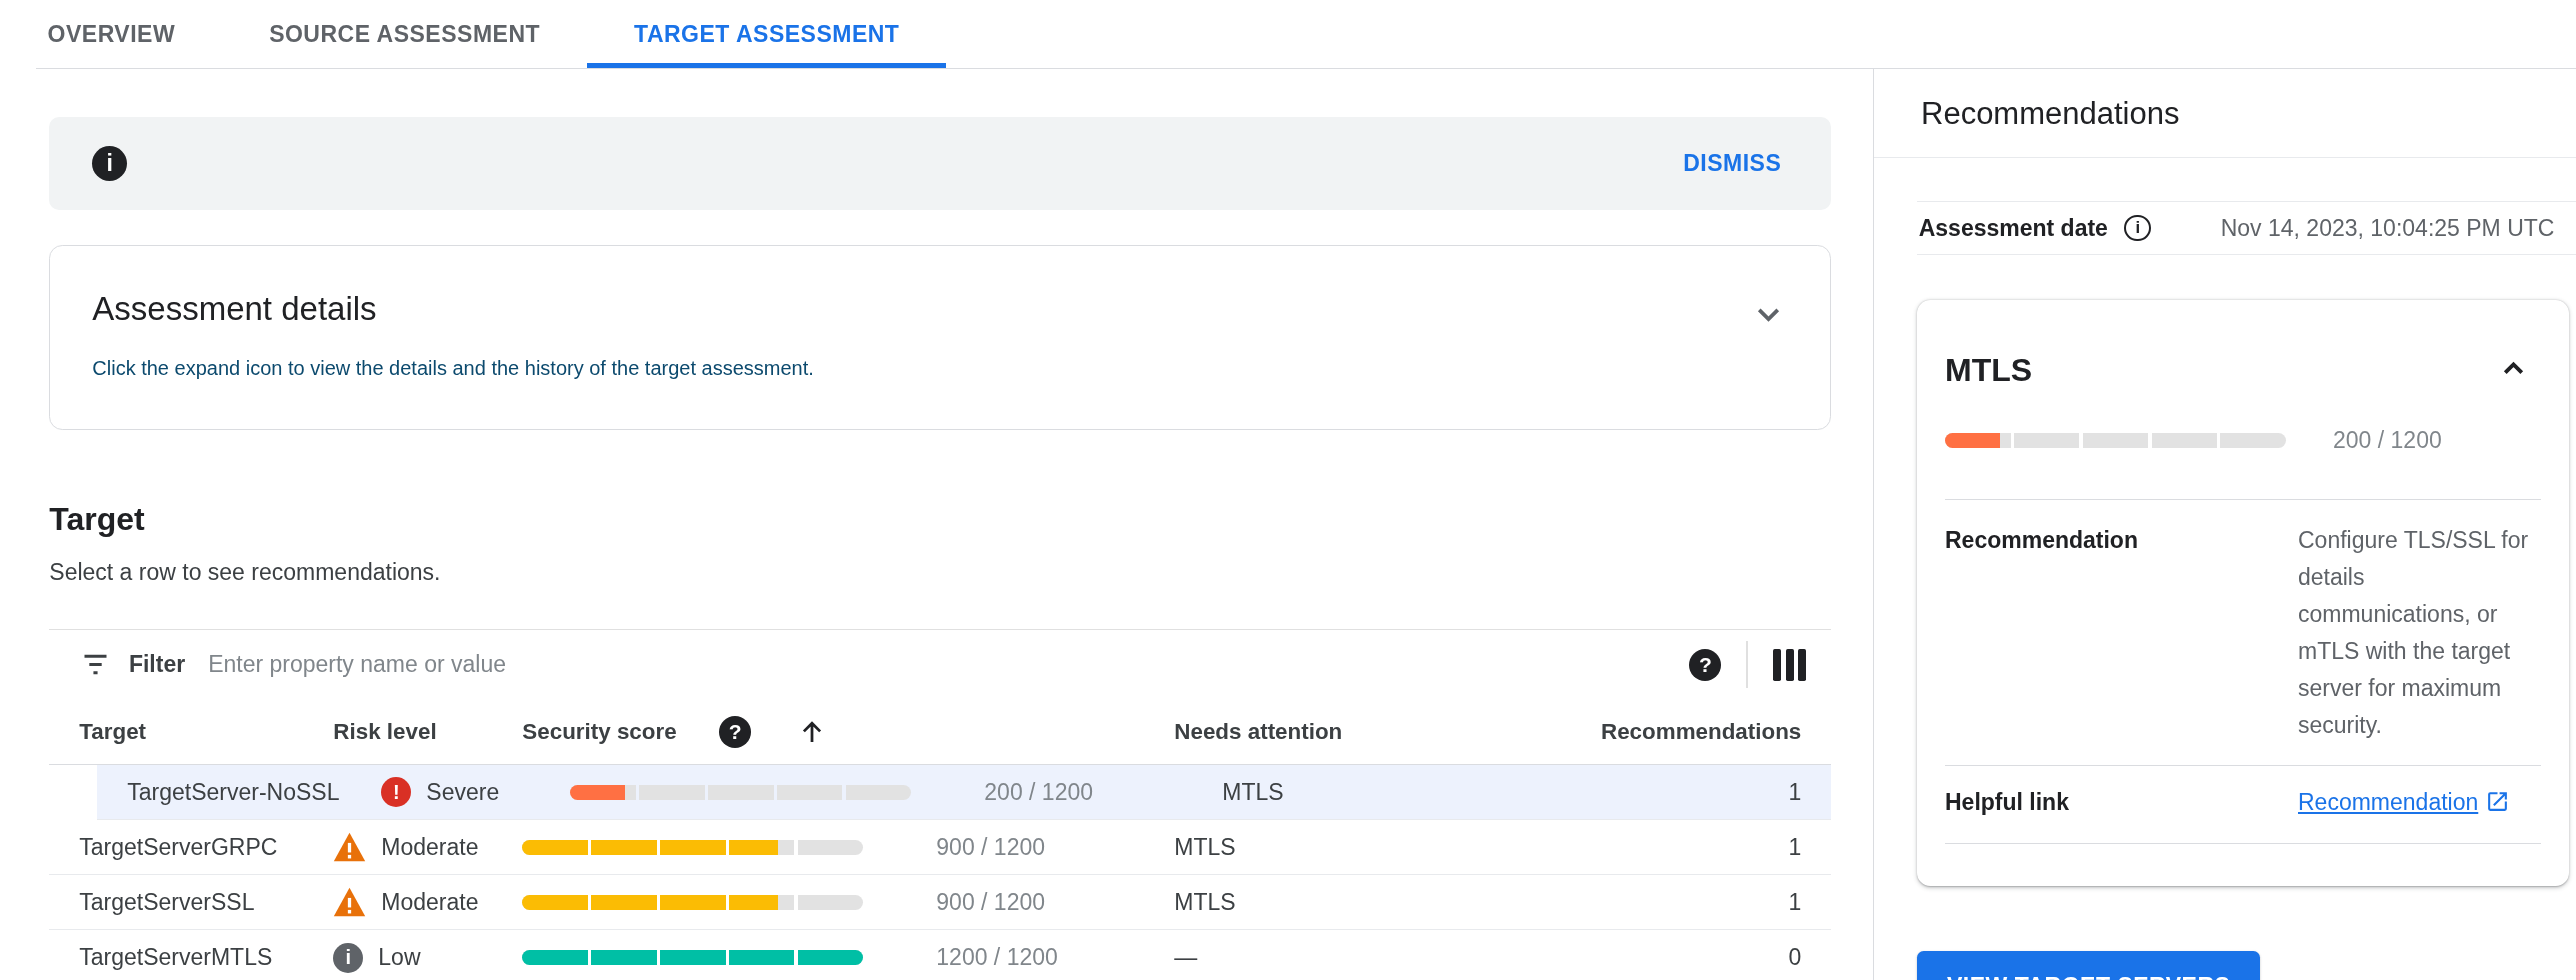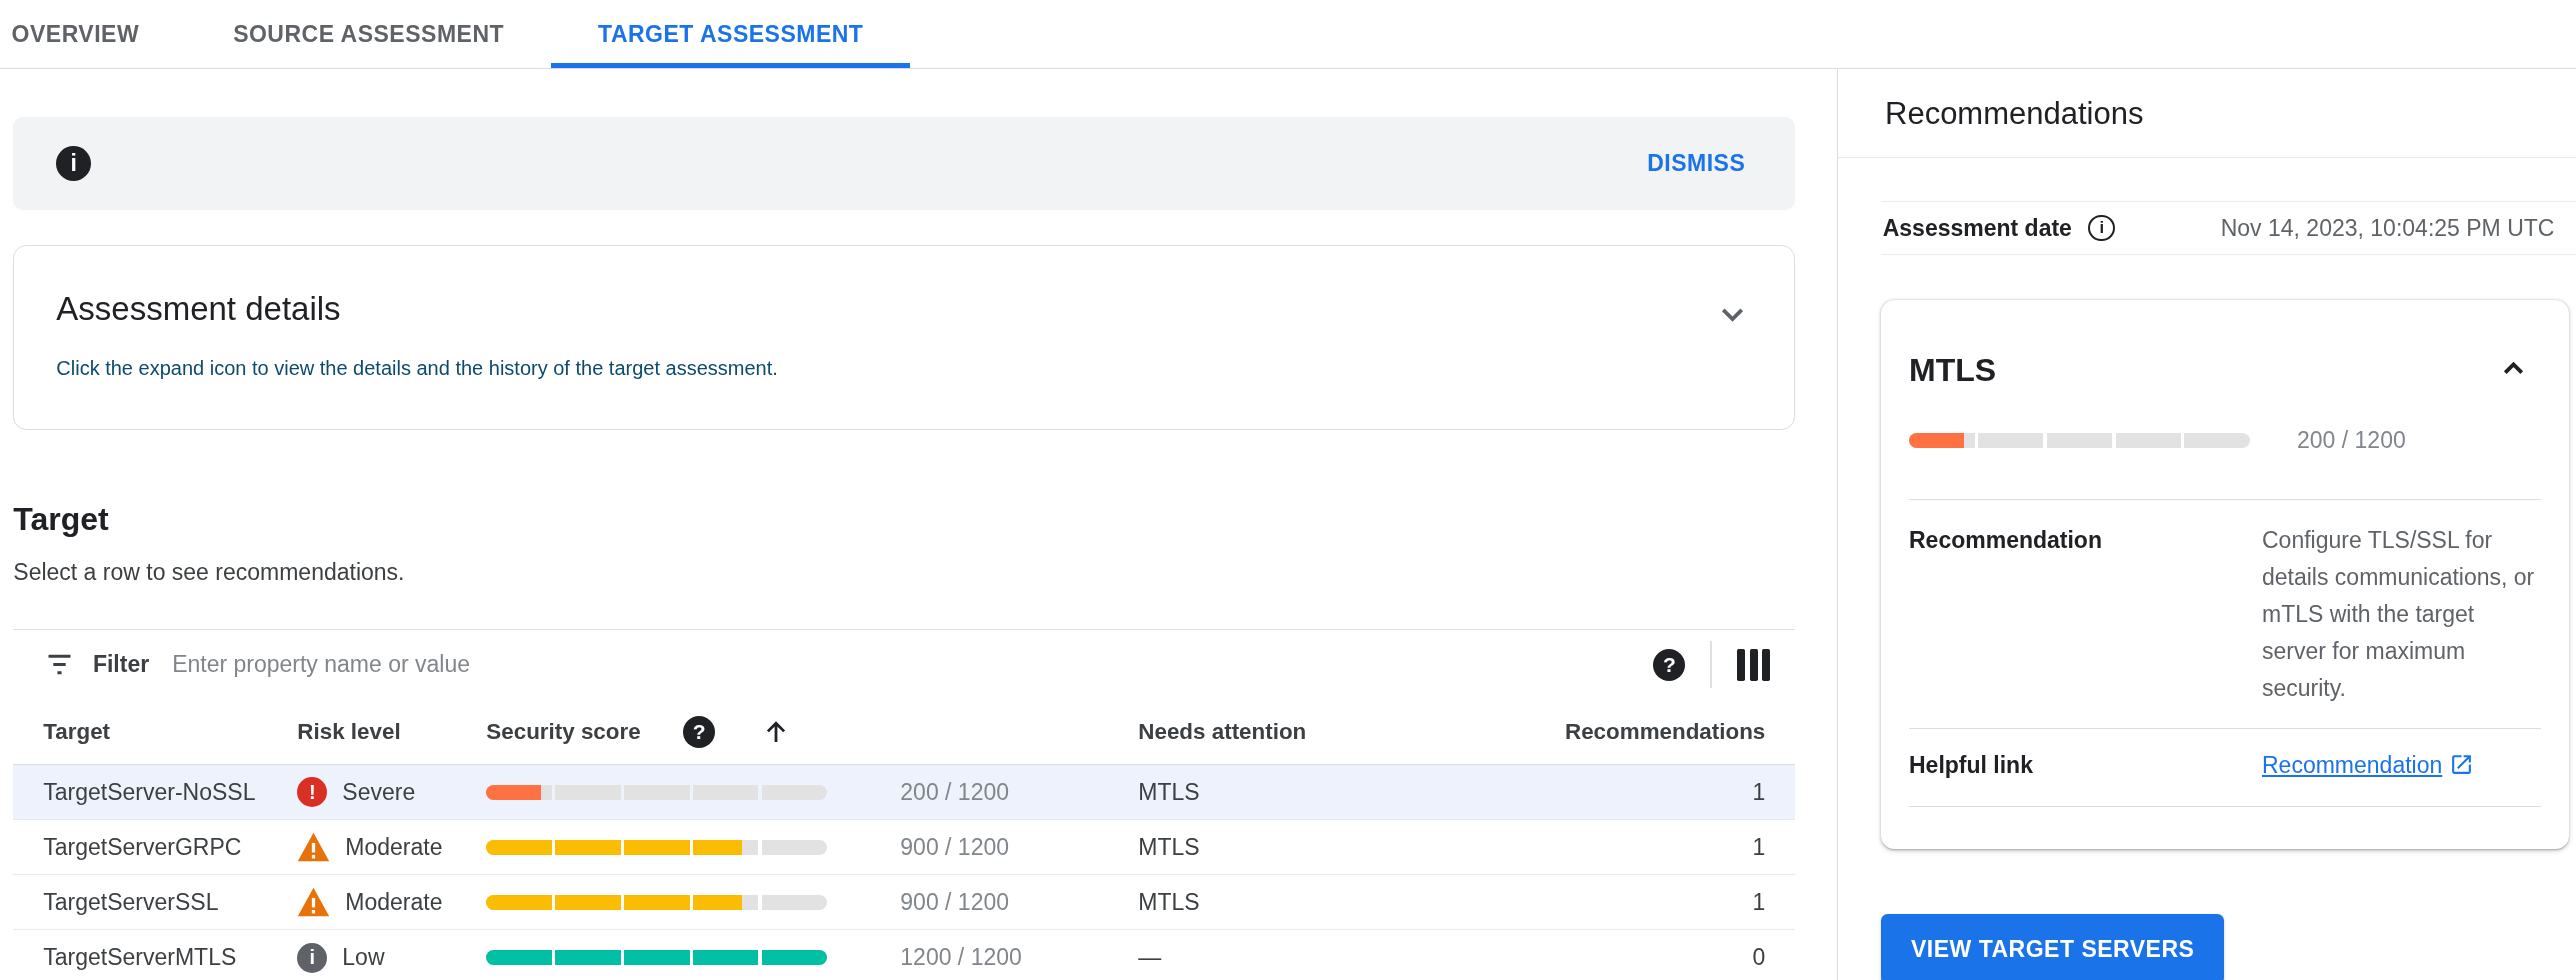--- a/index.html
+++ b/index.html
@@ -1,18 +1,18 @@
 <!DOCTYPE html>
 <html style="--accent: #1A73E8; --severe: #D93025; --moderate: #E8710A; --low: #5F6368;font-size:13.3px"><head>
 <meta charset="utf-8">
 <style>
   * { box-sizing: border-box; margin: 0; padding: 0; }
   html,body { width: 2576px; height: 981px; overflow: hidden; background: #fff;
               font-family: "Liberation Sans", "DejaVu Sans", sans-serif; color: #202124; }
-  .app { width: 2576px; height: 981px; display: flex; flex-direction: column; }
+  .app { width: 2576px; height: 981px; display: flex; flex-direction: column; padding-left: 36px; }
 
   
   .tabbar { height: 69px; display: flex; align-items: stretch; border-bottom: 1.7px solid #DADCE0; flex-shrink: 0; }
   .tab { display: flex; align-items: center; padding: 0 47px; font-size: 23px; font-weight: 700;
          letter-spacing: 0.5px; color: #5F6368; cursor: pointer; position: relative; }
   .tab:first-child { padding-left: 11.6px; }
   .tab.active { color: var(--accent); }
   .tab.active::after { content:""; position: absolute; left: 0; right: 0; bottom: 0; height: 5px; background: var(--accent); }
 
   .content { flex: 1; display: flex; min-height: 0; }
@@ -47,21 +47,21 @@
                    font-family: inherit; color: #202124; background: transparent; }
   .toolbar input::placeholder { color: #80868B; }
   .help-circle { width: 32px; height: 32px; font-size: 21px; cursor: pointer; }
   .vdiv { width: 1.7px; height: 47px; background: #E0E0E0; margin: 0 25px; }
   .cols-icon { display: flex; gap: 4.2px; cursor: pointer; padding-right: 8.3px; }
   .cols-icon i { width: 8.3px; height: 32px; background: #202124; border-radius: 1.7px; }
 
   .thead, .trow { display: flex; align-items: center; }
   .thead { height: 66px; border-bottom: 1.7px solid #DADCE0; font-size: 22.4px; font-weight: 700; color: #3C4043; }
   .trow { height: 55px; border-bottom: 1.7px solid #E8EAED; font-size: 23px; color: #3C4043; cursor: pointer; }
-  .trow.selected { background: #EDF2FD; }
+  .trow.selected { background: #EDF2FD; margin-left: 48px; }
   .trow:last-child { border-bottom: none; }
   .c-target { width: 284px; padding-left: 30px; flex-shrink: 0; }
   .c-risk   { width: 189px; flex-shrink: 0; display: flex; align-items: center; gap: 15px; }
   .c-score  { width: 652px; flex-shrink: 0; display: flex; align-items: center; gap: 26px; }
   .c-needs  { flex: 1; }
   .c-recs   { width: 233px; text-align: right; padding-right: 30px; flex-shrink: 0; }
   .thead .c-score .hlp { margin-left: 16.6px; }
   .sort-arrow { margin-left: 20px; display: inline-flex; cursor: pointer; }
 
   .risk-badge { width: 30px; height: 30px; border-radius: 50%; color: #fff; font-weight: 700; font-size: 20px;

